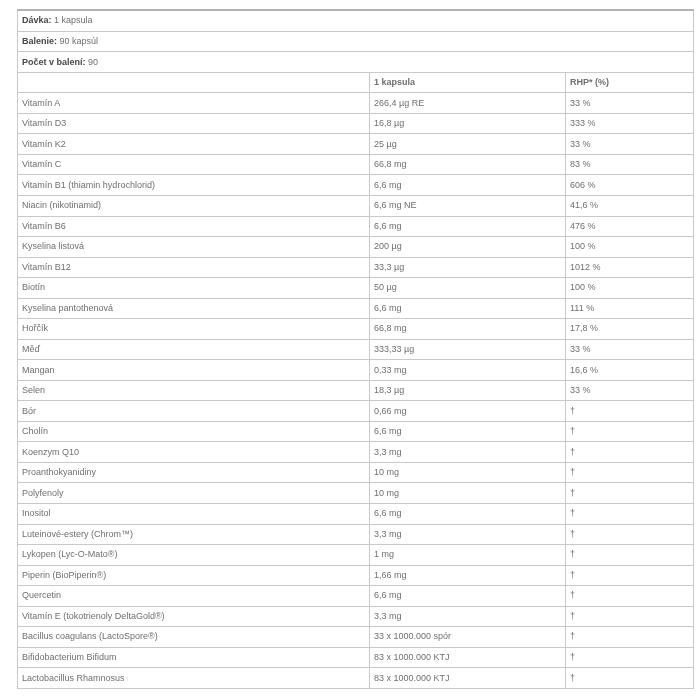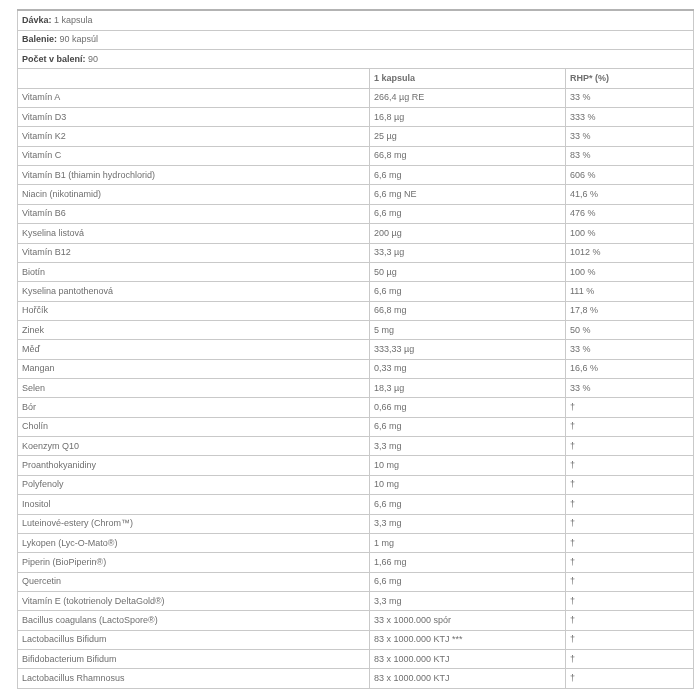--- a/index.html
+++ b/index.html
@@ -116,25 +116,20 @@
           <td>Kyselina pantothenová</td>
           <td>6,6 mg</td>
           <td>111 %</td>
         </tr>
         <tr>
           <td>Hořčík</td>
           <td>66,8 mg</td>
           <td>17,8 %</td>
         </tr>
         <tr>
-          <td>Zinek</td>
-          <td>5 mg</td>
-          <td>50 %</td>
-        </tr>
-        <tr>
           <td>Měď</td>
           <td>333,33 µg</td>
           <td>33 %</td>
         </tr>
         <tr>
           <td>Mangan</td>
           <td>0,33 mg</td>
           <td>16,6 %</td>
         </tr>
         <tr>
@@ -193,25 +188,20 @@
           <td>†</td>
         </tr>
         <tr>
           <td>Vitamín E (tokotrienoly DeltaGold®)</td>
           <td>3,3 mg</td>
           <td>†</td>
         </tr>
         <tr>
           <td>Bacillus coagulans (LactoSpore®)</td>
           <td>33 x 1000.000 spór</td>
-          <td>†</td>
-        </tr>
-        <tr>
-          <td>Lactobacillus Bifidum</td>
-          <td>83 x 1000.000 KTJ ***</td>
           <td>†</td>
         </tr>
         <tr>
           <td>Bifidobacterium Bifidum</td>
           <td>83 x 1000.000 KTJ</td>
           <td>†</td>
         </tr>
         <tr>
           <td>Lactobacillus Rhamnosus</td>
           <td>83 x 1000.000 KTJ</td>

